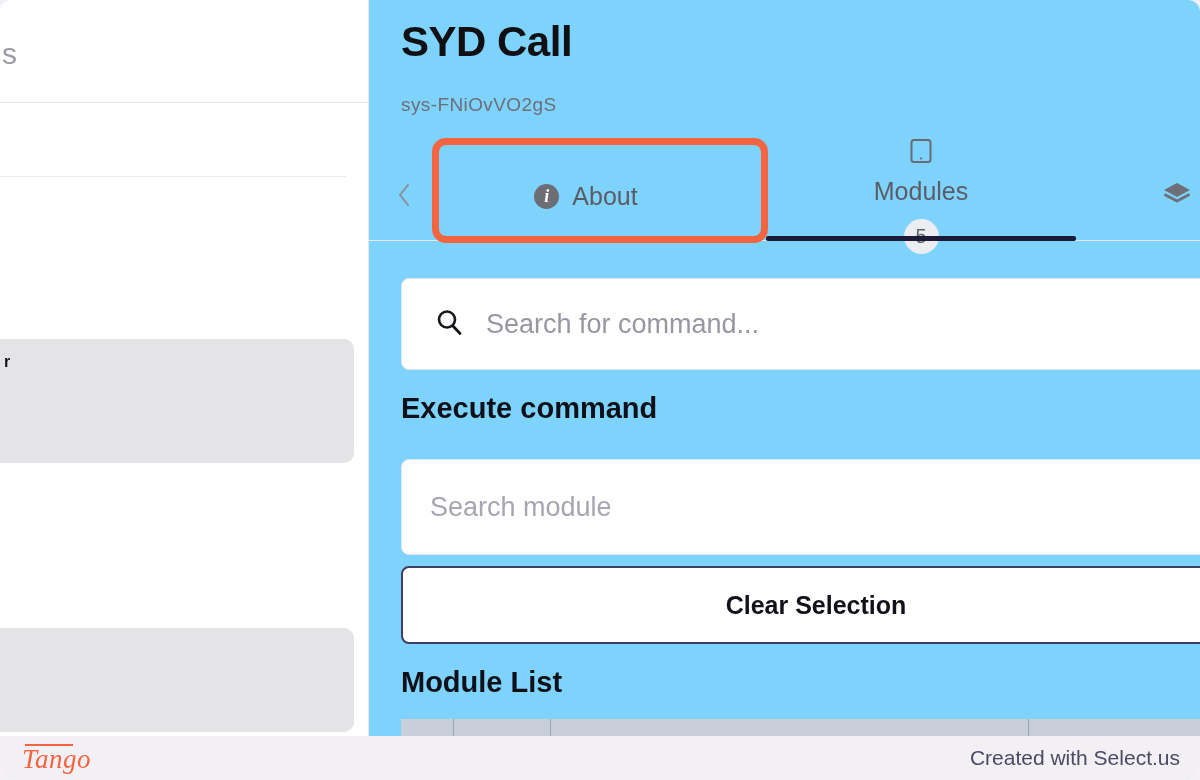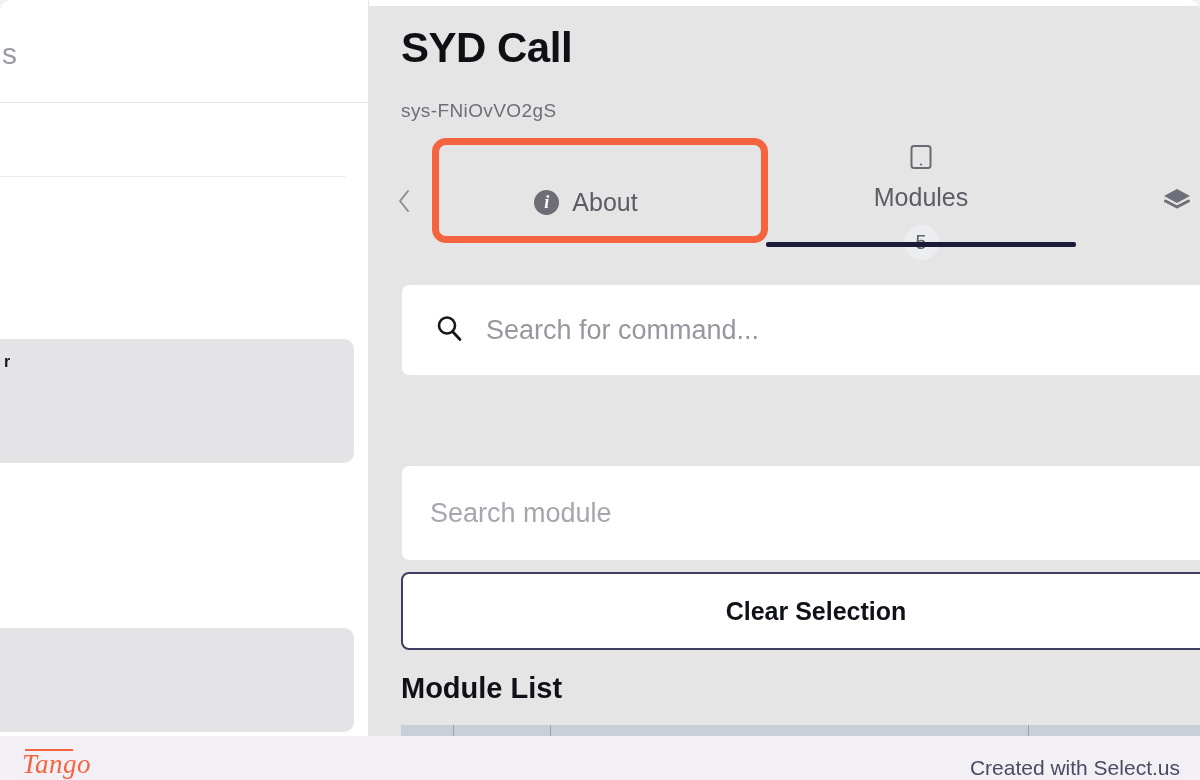--- a/index.html
+++ b/index.html
@@ -105,23 +105,22 @@
     font-weight: 700;
     color: #15151c;
     white-space: nowrap;
   }
 
   
   #main {
     position: relative;
     flex: 1 1 auto;
     height: 736px;
-    background: #e5e5e5;
+    background: #7dd3fc;
     overflow: hidden;
-    margin-top: 6px;
   }
 
   
   #page-title {
     position: absolute;
     left: 32px;
     top: 18px;
     font-size: 42px;
     font-weight: 700;
     color: #0f0f14;
@@ -341,21 +340,21 @@
 
   
   #footer {
     position: absolute;
     left: 0;
     top: 736px;
     width: 1200px;
     height: 44px;
     background: #f2f0f4;
     display: flex;
-    align-items: flex-end;
+    align-items: center;
     justify-content: space-between;
     padding: 0 20px 0 22px;
     border-radius: 0 0 12px 12px;
   }
   #tango-logo {
     font-family: "Liberation Serif", serif;
     font-style: italic;
     font-size: 27px;
     color: #f4643f;
     letter-spacing: 0.5px;
@@ -453,20 +452,21 @@
       <div id="search-box">
         <span>
           <svg width="30" height="30" viewBox="0 0 30 30" fill="none">
             <circle cx="13" cy="12.5" r="8" stroke="#17171c" stroke-width="2.6"></circle>
             <path d="M19 19 L26 26.5" stroke="#17171c" stroke-width="2.8" stroke-linecap="round"></path>
           </svg>
         </span>
         <span class="search-placeholder">Search for command...</span>
       </div>
 
+      <h2 class="section-heading" id="heading-execute">Execute command</h2>
 
       <div id="select-module">
         <span class="select-placeholder">Search module</span>
       </div>
 
       <div id="clear-selection">
         <span id="clear-selection-label">Clear Selection</span>
       </div>
 
       <h2 class="section-heading" id="heading-module-list">Module List</h2>

